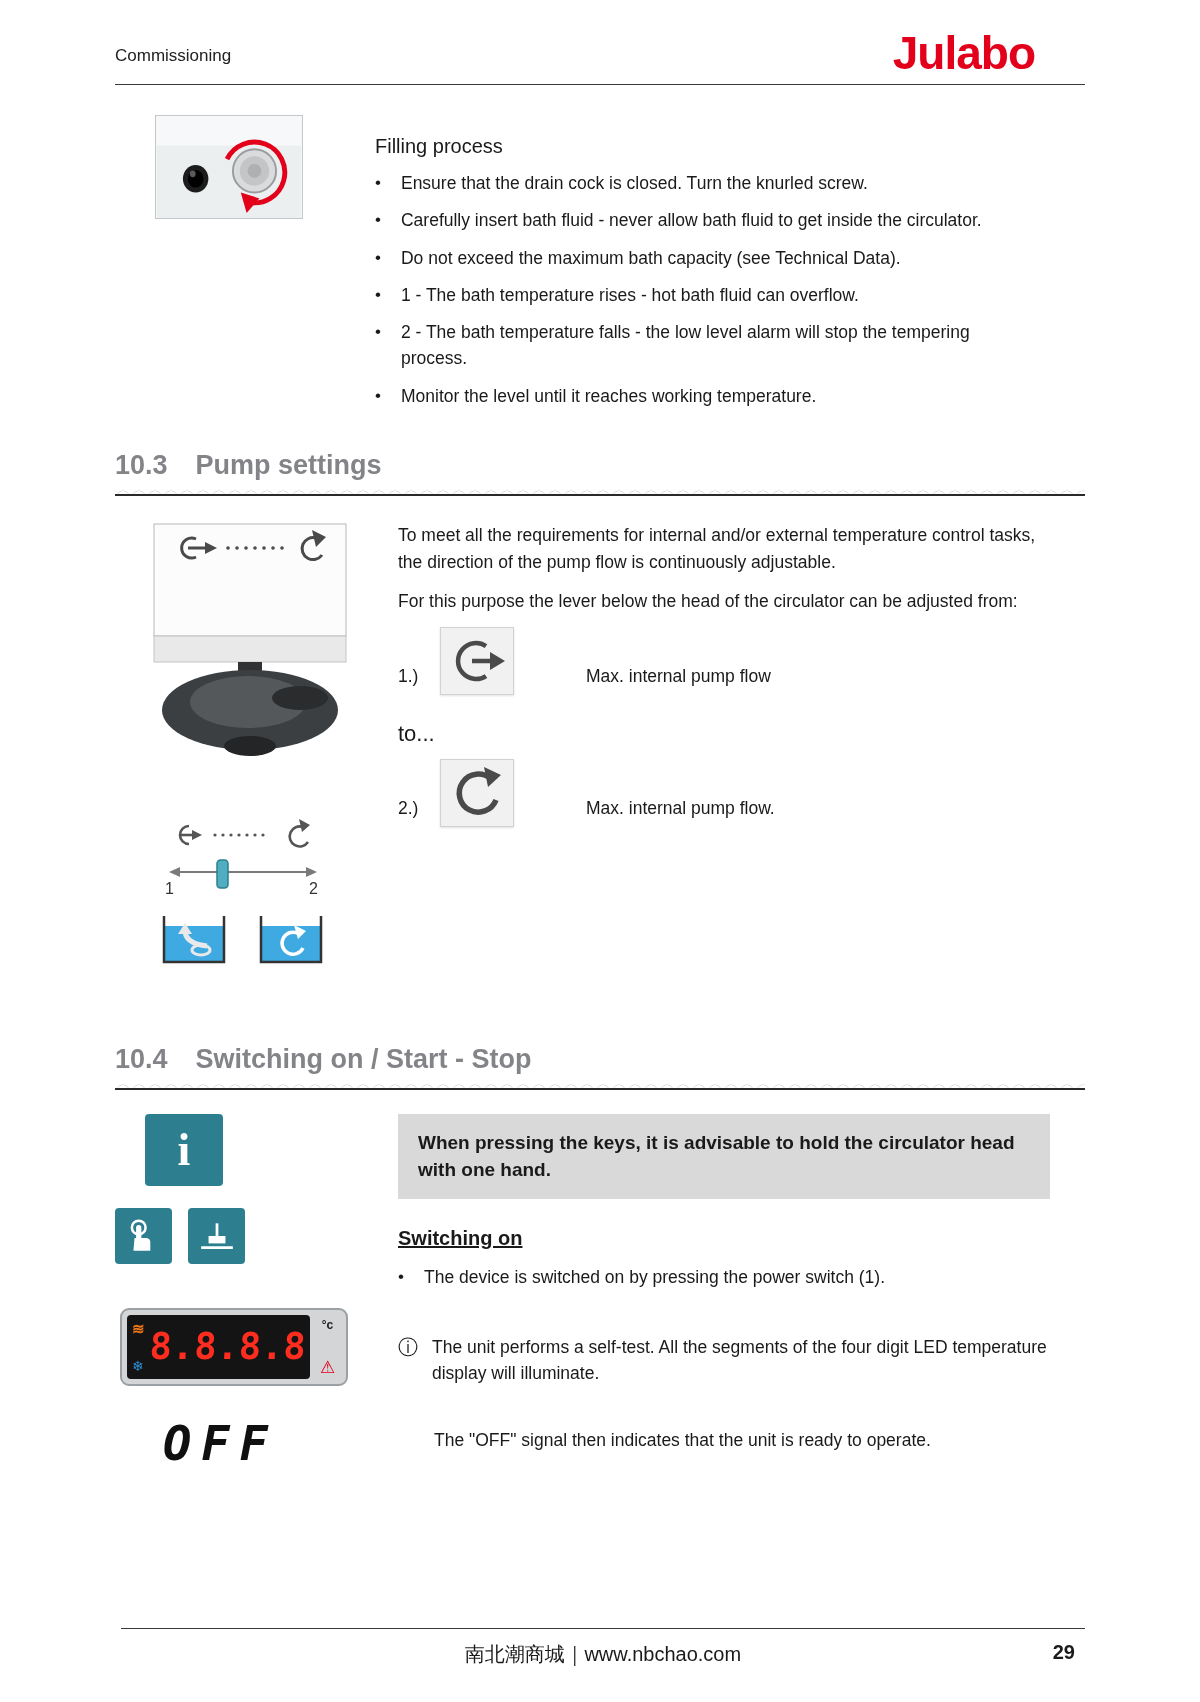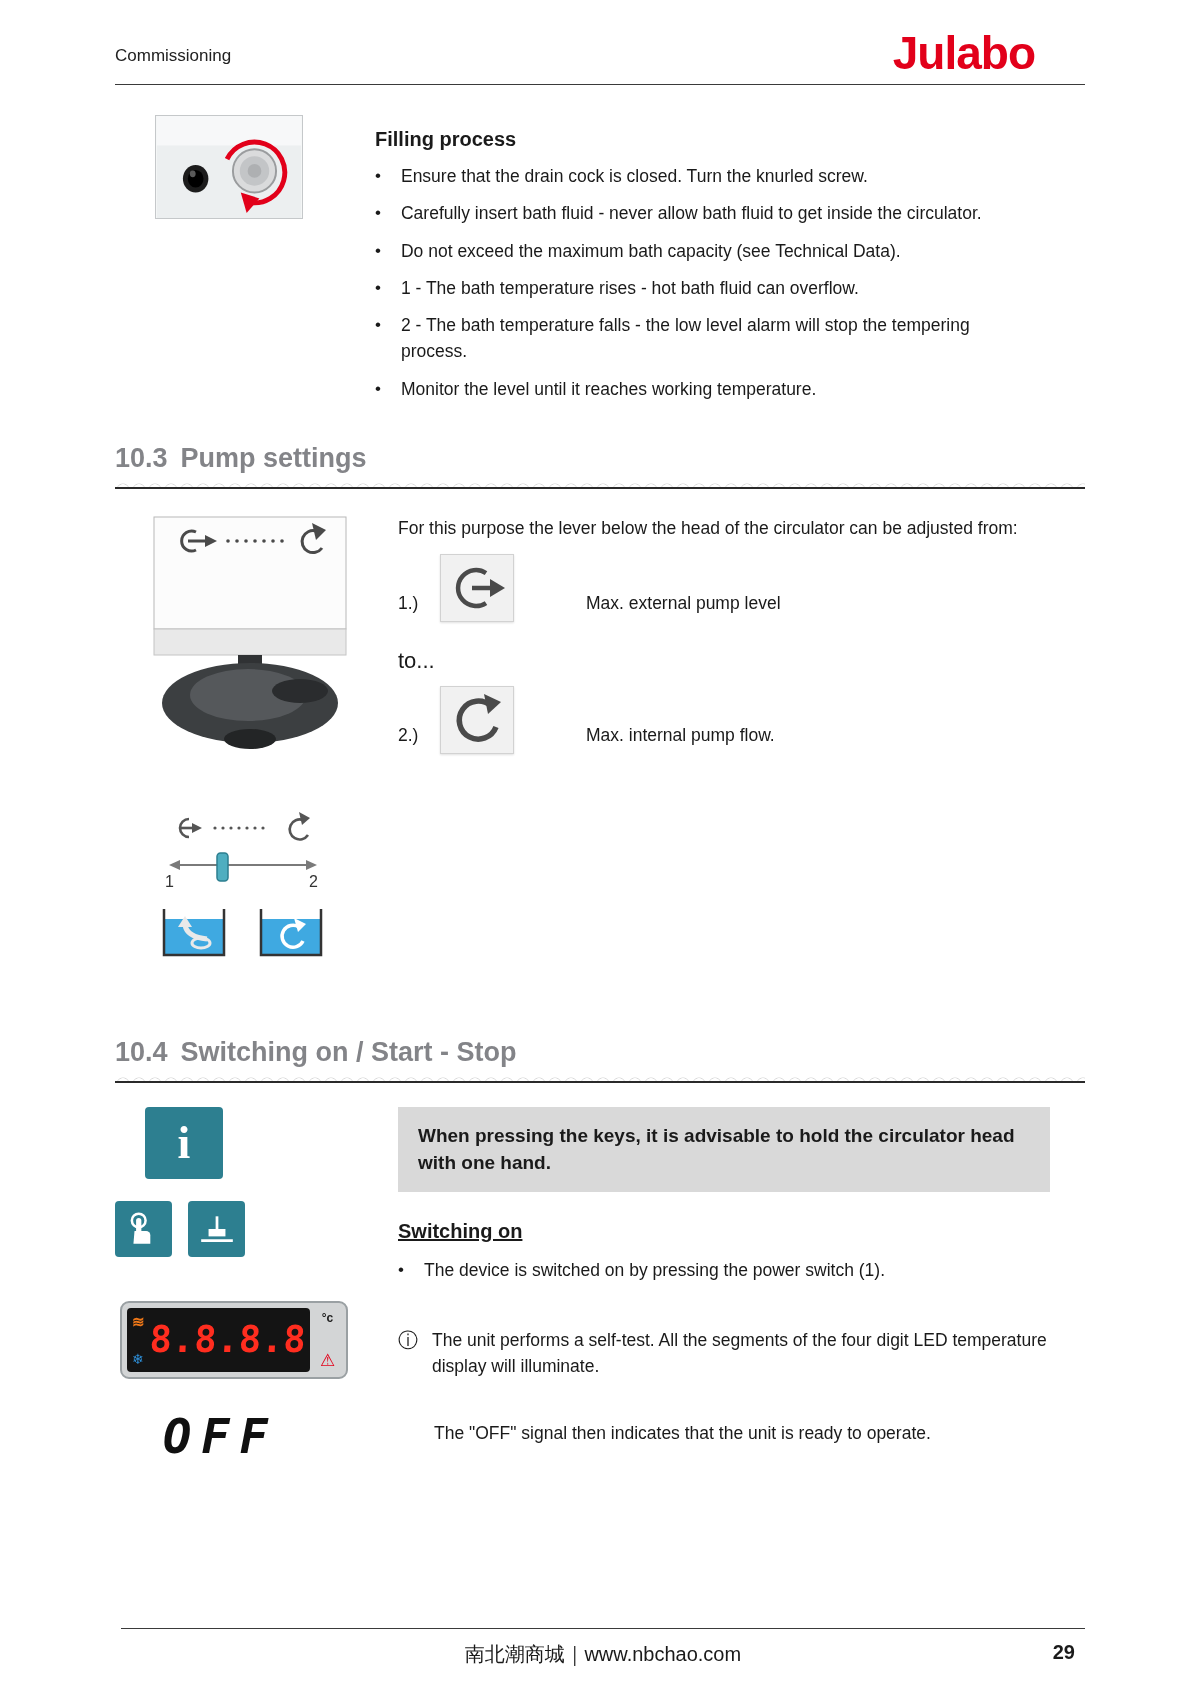--- a/index.html
+++ b/index.html
@@ -21,27 +21,27 @@
 
   
   .row{display:flex;align-items:flex-start;}
   .col-left{flex:0 0 260px;}
   .col-left.wide{flex:0 0 283px;}
   .col-right{flex:1;min-width:0;}
 
   
   .filling{margin-top:30px;}
   .fig-filling{margin-left:40px;border:1px solid #c5c8ca;display:block;}
-  h3.subtitle{font-size:20px;font-weight:bold;margin:13px 0 12px 0;}
+  h3.subtitle{font-size:20px;font-weight:normal;margin:20px 0 12px 0;}
   ul.bullets{list-style:none;}
   ul.bullets li{display:flex;gap:20px;margin-bottom:11px;font-size:17.5px;line-height:1.5;max-width:640px;}
   .dot{flex:0 0 auto;font-size:17px;line-height:1.5;}
 
   
-  .section-heading{margin-top:30px;display:flex;gap:13px;align-items:baseline;
+  .section-heading{margin-top:30px;display:flex;gap:28px;align-items:baseline;
     font-size:27px;font-weight:bold;color:var(--heading-gray,#838488);}
   .section-rule{margin-top:6px;height:9px;border-bottom:2px solid #2a2a2a;
     background-image:radial-gradient(circle 7px at 8px 10px, transparent 5.5px, #d9d9d9 6px, transparent 7px);
     background-size:16px 9px;background-repeat:repeat-x;background-position:80px 0;}
 
   
   .pump{margin-top:26px;}
   .fig-pump{margin-left:35px;display:block;}
   .fig-flowdiagram{margin-left:42px;margin-top:58px;display:block;}
   .fig-baths{margin-left:42px;margin-top:12px;display:block;}
@@ -211,32 +211,33 @@
         <polygon points="21,24 28,13 35,24" fill="#e9e9e9"></polygon>
         <ellipse cx="44" cy="40" rx="9" ry="5" fill="none" stroke="#e9e9e9" stroke-width="3"></ellipse>
         <rect x="104" y="16" width="60" height="36" fill="#3FA9E1"></rect>
         <path d="M104 6 V52 H164 V6" fill="none" stroke="#333" stroke-width="2.5"></path>
         <path d="M 142 24 A 11 11 0 1 0 146 38" fill="none" stroke="#ffffff" stroke-width="3.5"></path>
         <polygon points="137,15 149,21 141,29" fill="#ffffff"></polygon>
       </svg>
     </div>
 
     <div class="col-right">
+      <p>To meet all the requirements for internal and/or external temperature control tasks, the direction of the pump flow is continuously adjustable.</p>
       <p>For this purpose the lever below the head of the circulator can be adjusted from:</p>
 
       <div class="pump-item">
         <span class="num">1.)</span>
         <span class="icon-box">
           <svg width="58" height="52" viewBox="0 0 58 52">
             <path d="M 38 11 A 18 18 0 1 0 38 41" fill="none" stroke="#4a4a4a" stroke-width="4.5"></path>
             <line x1="24" y1="26" x2="44" y2="26" stroke="#4a4a4a" stroke-width="4.5"></line>
             <polygon points="42,17 57,26 42,35" fill="#4a4a4a"></polygon>
           </svg>
         </span>
-        <span class="flow-label">Max. external pump level</span>
+        <span class="flow-label">Max. internal pump flow</span>
       </div>
 
       <div class="to-label">to...</div>
 
       <div class="pump-item">
         <span class="num">2.)</span>
         <span class="icon-box">
           <svg width="52" height="54" viewBox="0 0 52 54">
             <path d="M 40 13 A 19 19 0 1 0 45 34" fill="none" stroke="#4a4a4a" stroke-width="5.5"></path>
             <polygon points="33,1 50,9 37,21" fill="#4a4a4a"></polygon>

